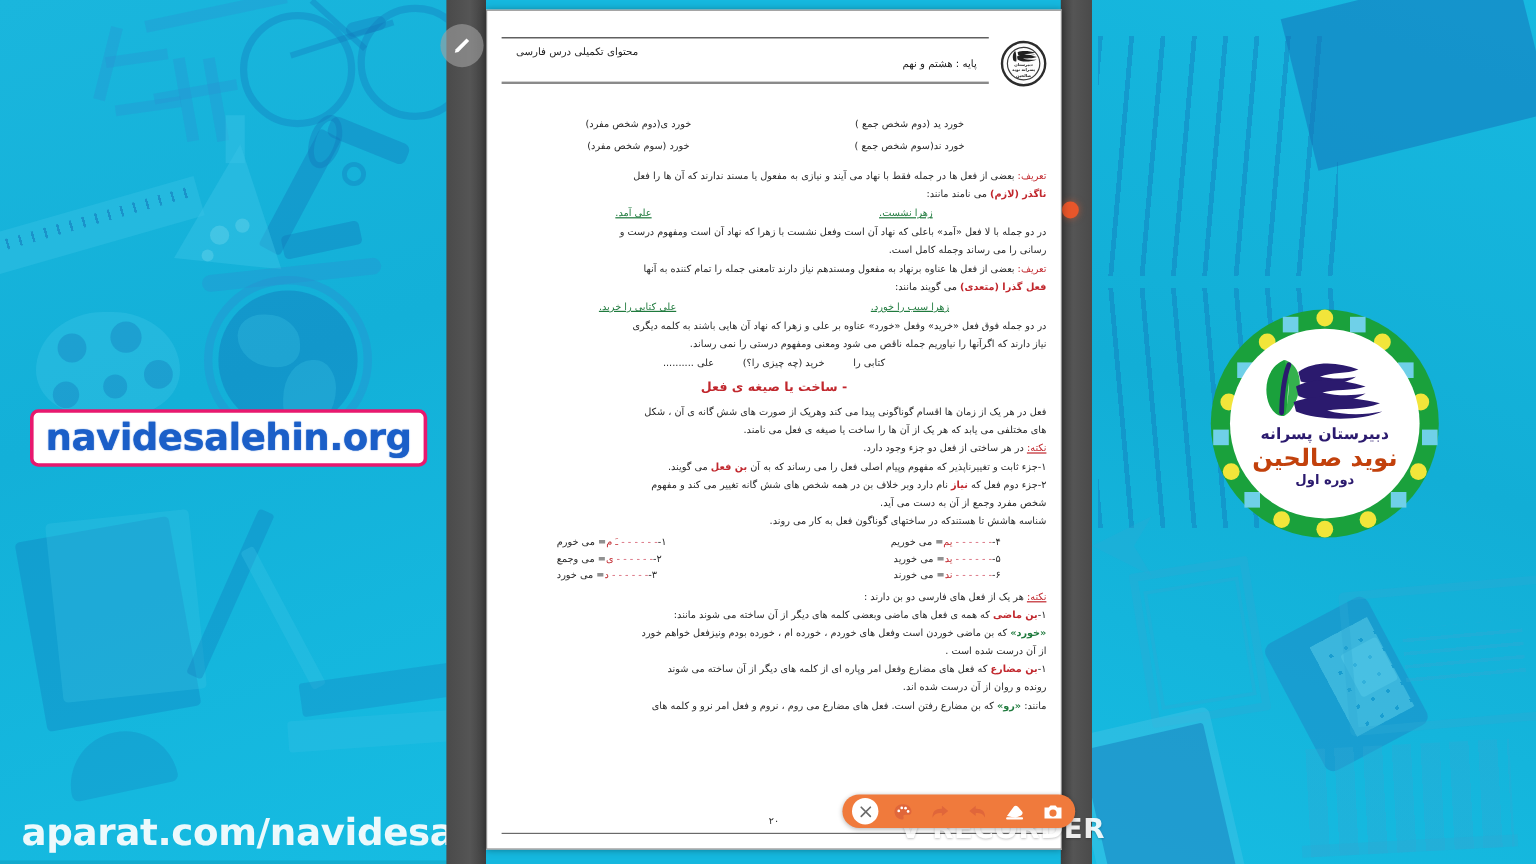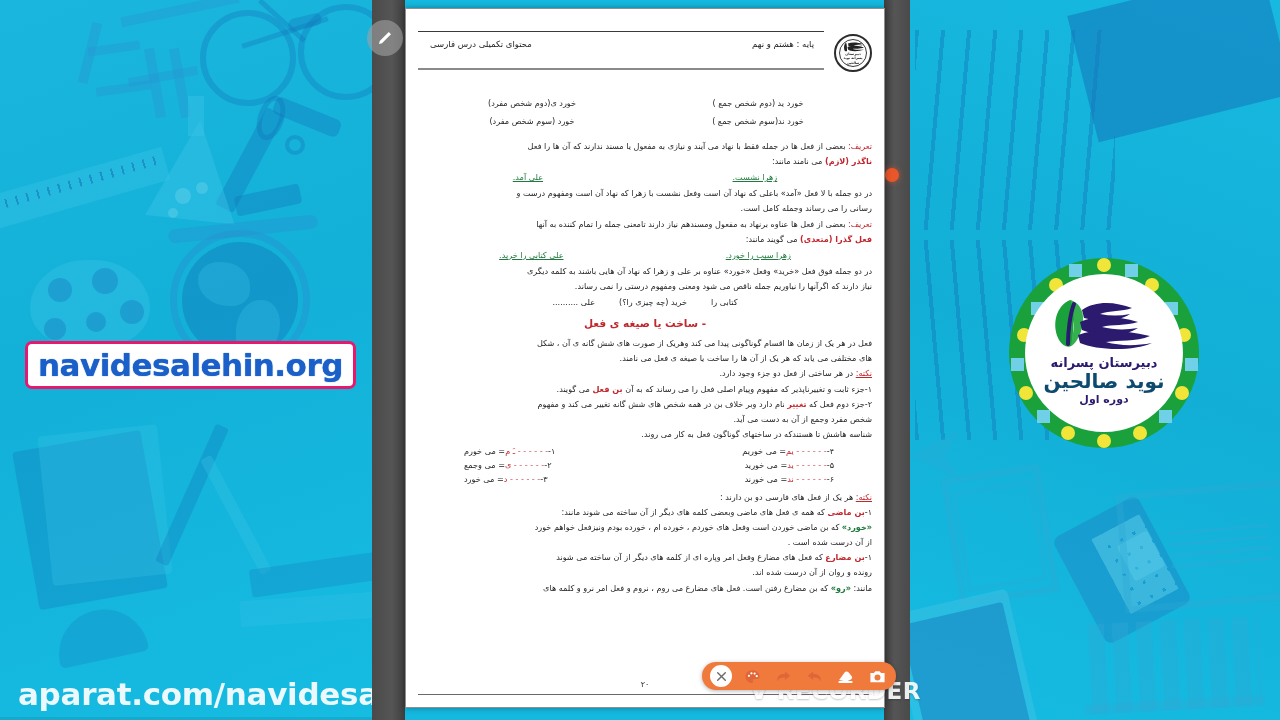--- a/index.html
+++ b/index.html
@@ -148,21 +148,21 @@
     align-items: center; justify-content: flex-start;
     padding-top: 18px;
     overflow: hidden;
   }
   .logo-mark { width: 120px; height: 62px; }
   .logo-t1 {
     font-size: 13px; color: #2b1a6e; font-weight: bold;
     letter-spacing: .5px; margin-top: 1px;
   }
   .logo-t2 {
-    font-size: 20px; color: #0c4a6e; font-weight: bold;
+    font-size: 20px; color: #c2410c; font-weight: bold;
     margin-top: 0px; line-height: 1.1;
   }
   .logo-t3 {
     font-size: 11px; color: #2b1a6e; font-weight: bold; margin-top: 1px;
   }
 
   
   .wm-org {
     position: absolute; left: 25px; top: 341px;
     font-size: 31px; font-weight: bold;
@@ -233,21 +233,21 @@
     overflow: hidden;
   }
   .hdr-seal-in {
     position: absolute; inset: 3px; border-radius: 50%;
     border: 1px solid #3a3a3a;
     display:flex; flex-direction: column; align-items:center; justify-content:center;
   }
   .seal-glyph { width: 24px; height: 11px; }
   .seal-txt { font-size: 3.4px; color: #1a1a1a; font-weight: bold; line-height:1.25; text-align:center;}
   .hdr-grade {
-    position: absolute; right: 58px; top: 18px;
+    position: absolute; right: 58px; top: 28px;
     font-size: 8.5px; color: #1c1c1c;
   }
   .hdr-title {
     position: absolute; left: 12px; top: 18px;
     font-size: 8.5px; color: #1c1c1c;
   }
 
   
   .doc-body { font-size: 8.1px; color: #1f1f1f; line-height: 1.74; }
   .ln { margin: 0 0 1px 0; }
@@ -530,21 +530,21 @@
 
         <div class="sec-title">- ساخت یا صیغه ی فعل</div>
 
         <p class="ln">فعل در هر یک از زمان ها اقسام گوناگونی پیدا می کند وهریک از  صورت های شش گانه ی آن ، شکل</p>
         <p class="ln">های مختلفی می یابد که هر یک از آن ها را ساخت یا صیغه ی فعل می نامند.</p>
 
         <p class="ln"><span class="red u">نکته:</span><span> در هر ساختی از فعل دو جزء وجود دارد.</span></p>
 
         <p class="ln"><span>۱-</span><span>جزء ثابت و تغییرناپذیر که مفهوم وپیام اصلی فعل را می رساند که به آن </span><span class="redb">بن فعل</span><span> می گویند.</span></p>
 
-        <p class="ln"><span>۲-</span><span>جزء دوم فعل که </span><span class="redb">تغییر</span><span> نام دارد وبر خلاف بن در همه شخص های شش گانه تغییر می کند و مفهوم</span></p>
+        <p class="ln"><span>۲-</span><span>جزء دوم فعل که </span><span class="redb">نیاز</span><span> نام دارد وبر خلاف بن در همه شخص های شش گانه تغییر می کند و مفهوم</span></p>
         <p class="ln">شخص مفرد وجمع از آن به دست می آید.</p>
 
 
         <p class="ln">شناسه هاشش تا هستندکه در ساختهای گوناگون فعل به کار می روند.</p>
 
         <div class="konj-grid">
           <div class="konj-row">
             <span class="konj-cell"><span>۴-</span><span class="pink">- - - - - - </span><span class="red">یم</span><span>= می خوریم</span></span>
             <span class="konj-cell"><span>۱-</span><span class="pink">- - - - - - </span><span class="red">ـَ م</span><span>= می خورم</span></span>
           </div>

